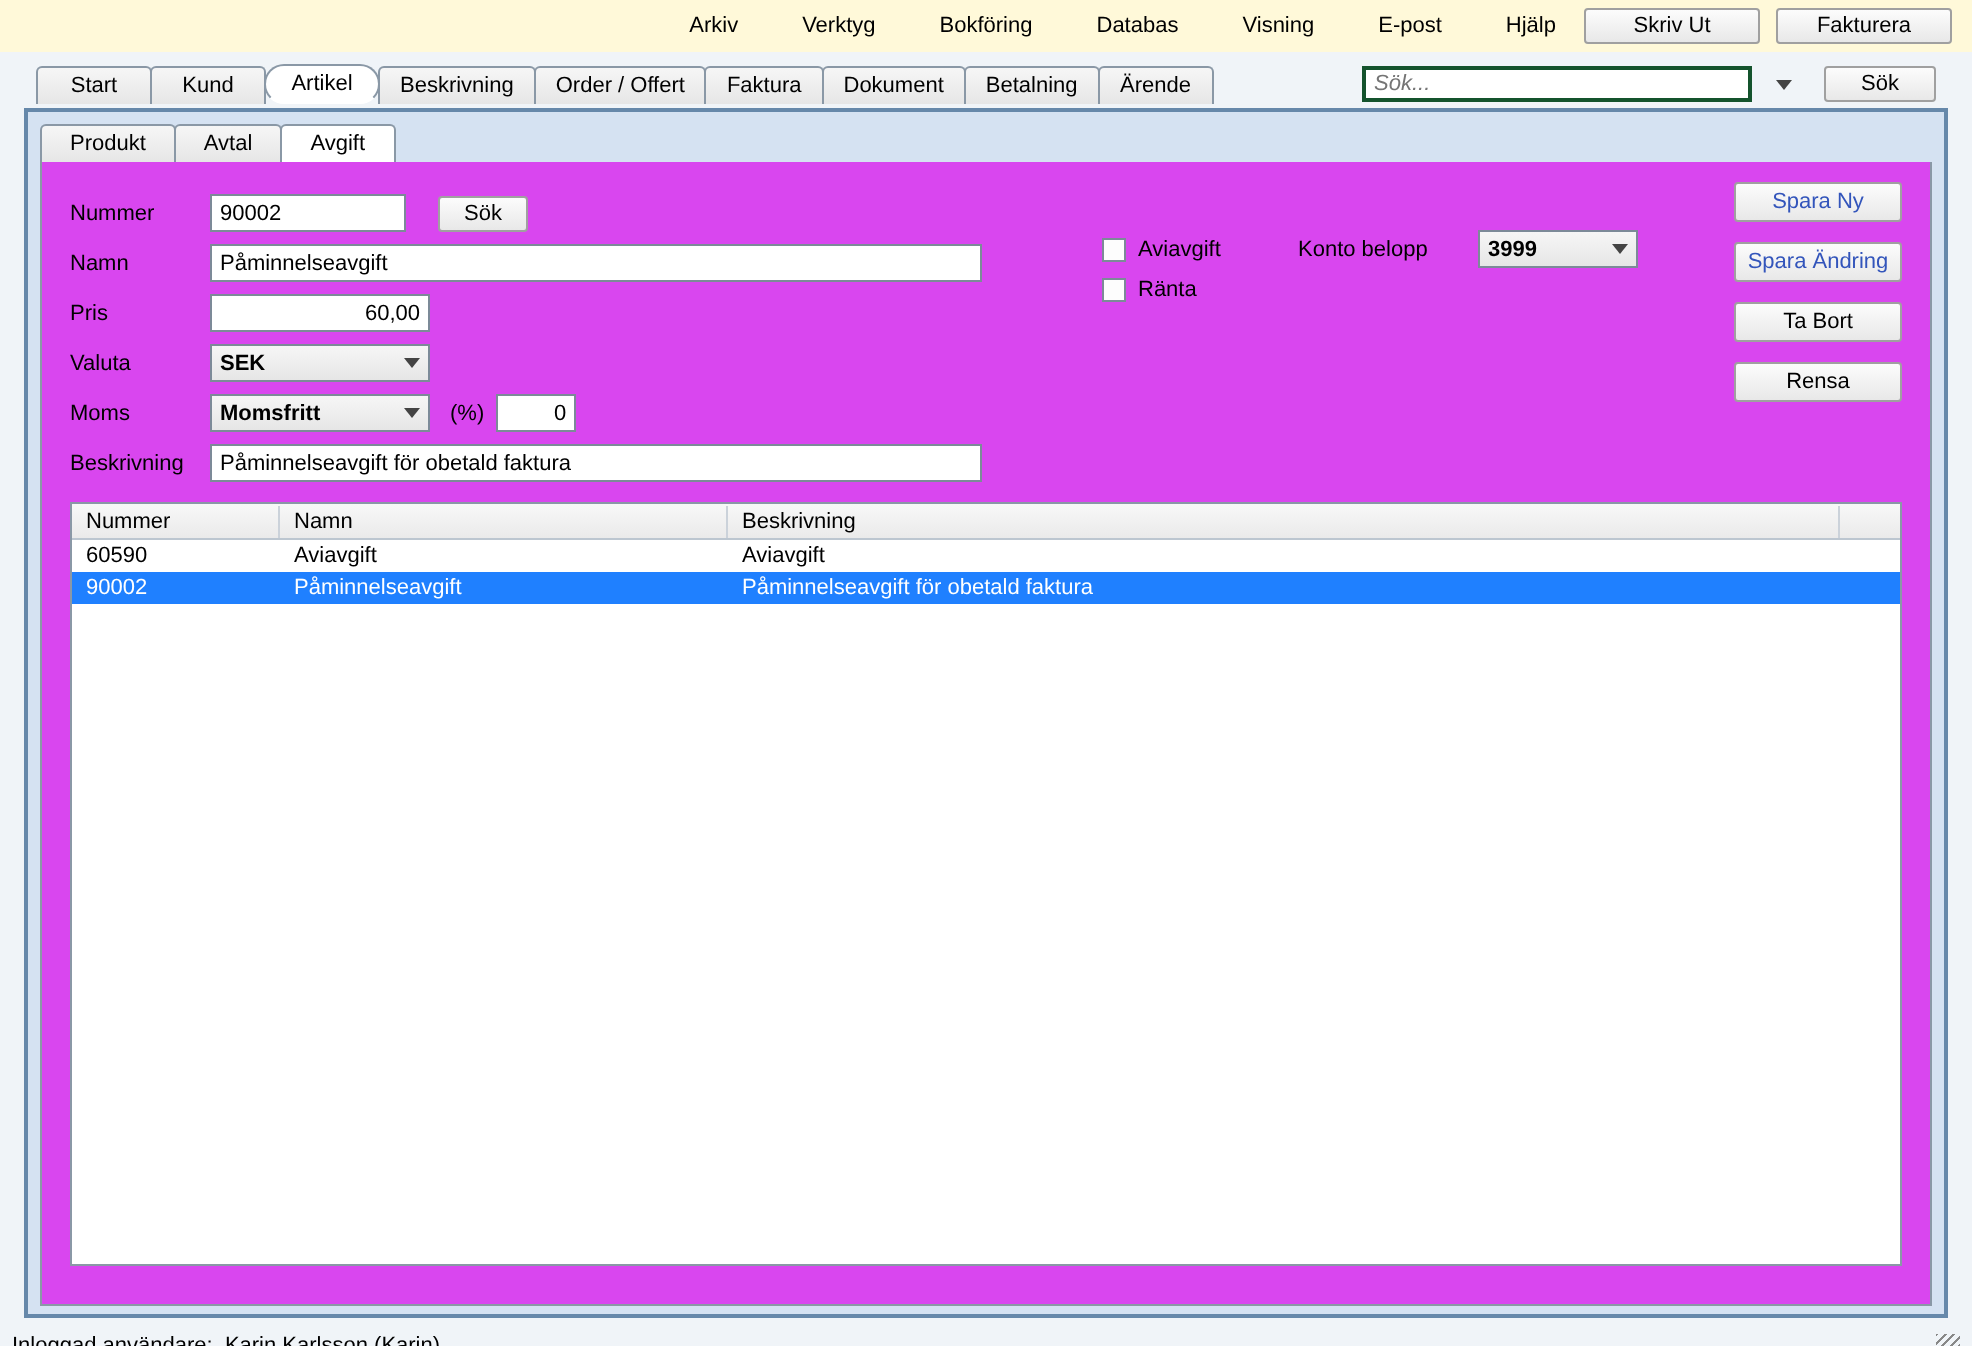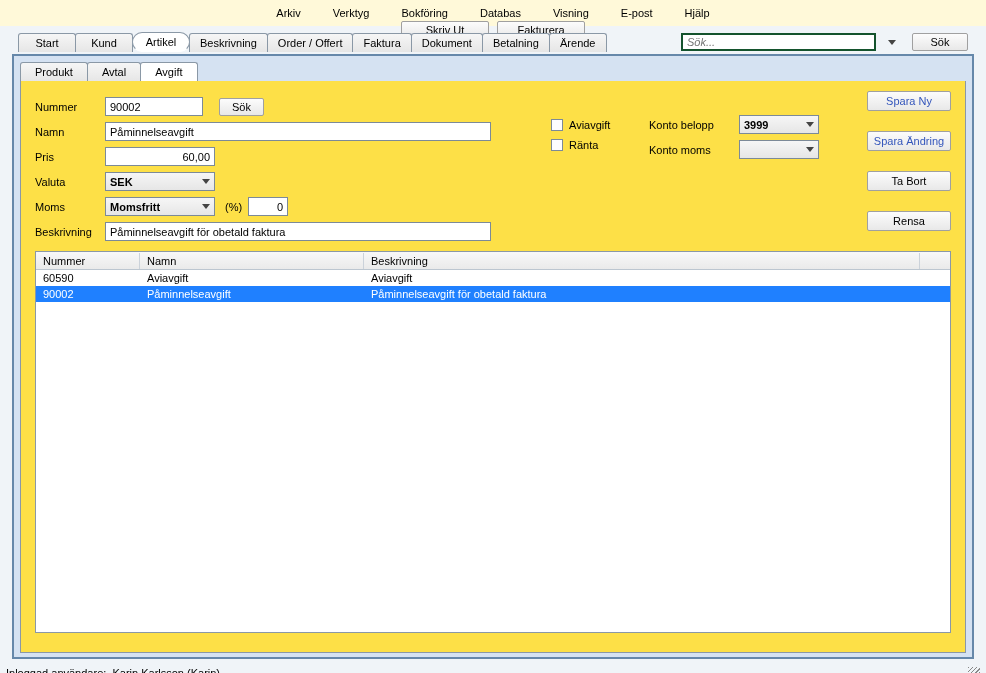--- a/index.html
+++ b/index.html
@@ -9,23 +9,22 @@
       background: #f0f4f8;
       width: 986px;
       height: 673px;
       overflow: hidden;
     }
     .menu-bar {
       background: #fff9d9;
       padding: 5px 10px;
       display: flex;
       align-items: center;
-      justify-content: flex-start;
+      justify-content: flex-end;
       height: 26px;
-      flex-direction: column;
     }
     .menu-items { display: flex; gap: 4px; }
     .menu-item {
       padding: 2px 14px;
       cursor: pointer;
     }
     .top-buttons { display: flex; gap: 8px; }
     .top-btn {
       background: linear-gradient(#fcfcfc, #e8e8e8);
       border: 1px solid #a0a0a0;
@@ -96,21 +95,21 @@
       font-size: 11px;
       text-align: center;
       min-width: 52px;
     }
     .sub-tab.active {
       background: #fff;
     }
     .form-area {
       border: 1px solid #8a98a6;
       border-top: none;
-      background: #fde047;
+      background: #d946ef;
       padding: 16px 14px 10px 14px;
       height: 572px;
       position: relative;
     }
     .form-row {
       display: flex;
       align-items: center;
       margin-bottom: 6px;
     }
     .form-label {
@@ -190,21 +189,21 @@
       align-items: center;
       margin-bottom: 6px;
     }
     .right-label { width: 90px; }
     .action-col {
       position: absolute;
       right: 14px;
       top: 10px;
       display: flex;
       flex-direction: column;
-      gap: 20px;
+      gap: 10px;
     }
     .action-btn {
       background: linear-gradient(#fcfcfc, #e8e8e8);
       border: 1px solid #a0a0a0;
       font-size: 11px;
       cursor: pointer;
       border-radius: 2px;
       width: 84px;
       text-align: center;
       padding: 3px 0;
@@ -349,27 +348,20 @@
     </div>
 
     <div class="right-col">
       <div class="right-row">
         <div class="right-label">Konto belopp</div>
         <div class="select" style="width:80px">
           <span>3999</span>
           <span class="select-arrow"></span>
         </div>
       </div>
-      <div class="right-row">
-        <div class="right-label">Konto moms</div>
-        <div class="select" style="width:80px">
-          <span></span>
-          <span class="select-arrow"></span>
-        </div>
-      </div>
     </div>
 
     <div class="action-col">
       <button class="action-btn blue">Spara Ny</button>
       <button class="action-btn blue">Spara Ändring</button>
       <button class="action-btn">Ta Bort</button>
       <button class="action-btn">Rensa</button>
     </div>
 
     <div class="table-container">

